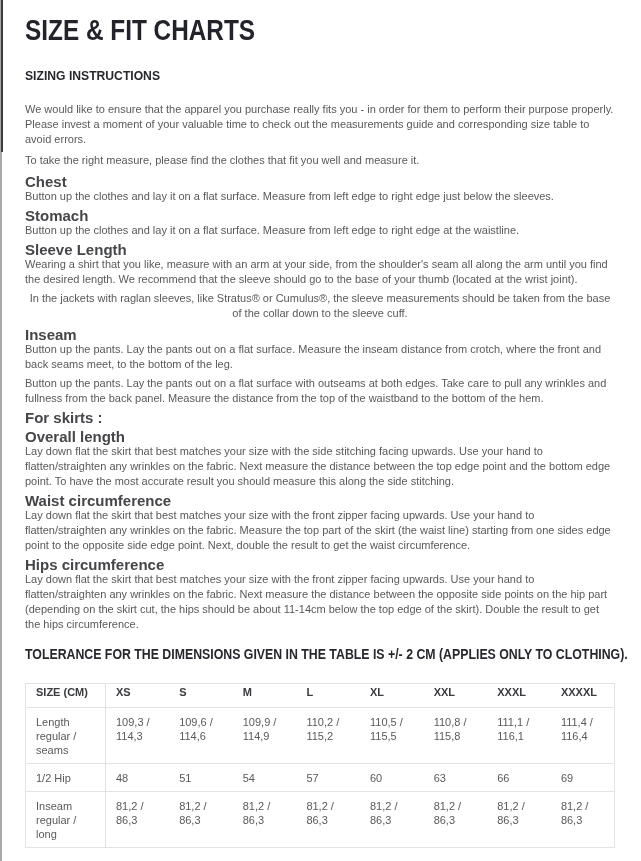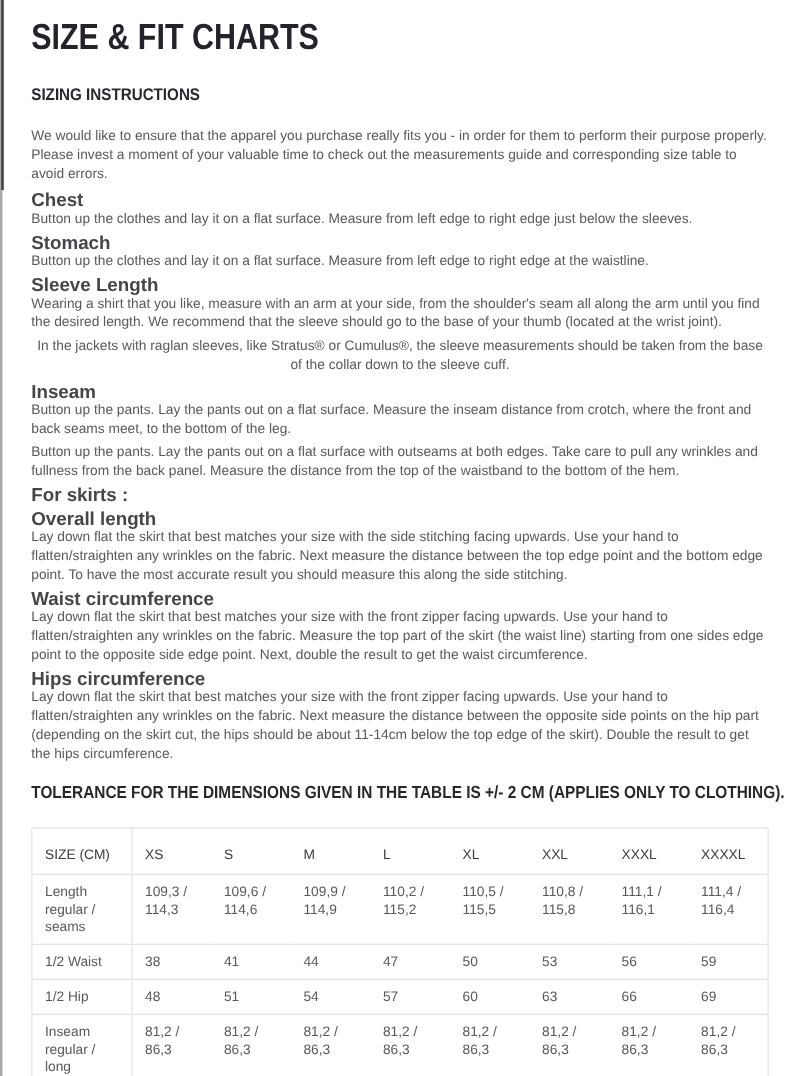--- a/index.html
+++ b/index.html
@@ -79,22 +79,22 @@
   }
   table.size-chart th, table.size-chart td {
     text-align: left;
     vertical-align: top;
     padding: 7px 6px 6px 10px;
     line-height: 14px;
     border-top: 1px solid #e3e3e3;
   }
   table.size-chart th {
     color: #3a3b3f;
-    font-weight: normal;
-    padding-top: 14px;
+    font-weight: bold;
+    padding-top: 1px;
     padding-bottom: 8px;
   }
   table.size-chart .first-col {
     border-right: 1px solid #e3e3e3;
   }
   table.size-chart td { color: #58595b; }
   col.c-label { width: 80px; }
 </style>
 </head>
 <body>
@@ -102,20 +102,21 @@
 <div class="edge-line"></div>
 <div class="edge-line-top"></div>
 
 <div class="page">
 
   <h1 class="page-title">SIZE &amp; FIT CHARTS</h1>
 
   <h2 class="sub-title">SIZING INSTRUCTIONS</h2>
 
   <p class="body">We would like to ensure that the apparel you purchase really fits you - in order for them to perform their purpose properly. Please invest a moment of your valuable time to check out the measurements guide and corresponding size table to avoid errors.</p>
+  <p class="body">To take the right measure, please find the clothes that fit you well and measure it.</p>
 
   <div class="section">
     <div class="sec-heading">Chest</div>
     <p class="body">Button up the clothes and lay it on a flat surface. Measure from left edge to right edge just below the sleeves.</p>
   </div>
 
   <div class="section">
     <div class="sec-heading">Stomach</div>
     <p class="body">Button up the clothes and lay it on a flat surface. Measure from left edge to right edge at the waistline.</p>
   </div>
@@ -188,31 +189,20 @@
         <td>109,3 / 114,3</td>
         <td>109,6 / 114,6</td>
         <td>109,9 / 114,9</td>
         <td>110,2 / 115,2</td>
         <td>110,5 / 115,5</td>
         <td>110,8 / 115,8</td>
         <td>111,1 / 116,1</td>
         <td>111,4 / 116,4</td>
       </tr>
       <tr>
-        <td class="first-col">1/2 Waist</td>
-        <td>38</td>
-        <td>41</td>
-        <td>44</td>
-        <td>47</td>
-        <td>50</td>
-        <td>53</td>
-        <td>56</td>
-        <td>59</td>
-      </tr>
-      <tr>
         <td class="first-col">1/2 Hip</td>
         <td>48</td>
         <td>51</td>
         <td>54</td>
         <td>57</td>
         <td>60</td>
         <td>63</td>
         <td>66</td>
         <td>69</td>
       </tr>

